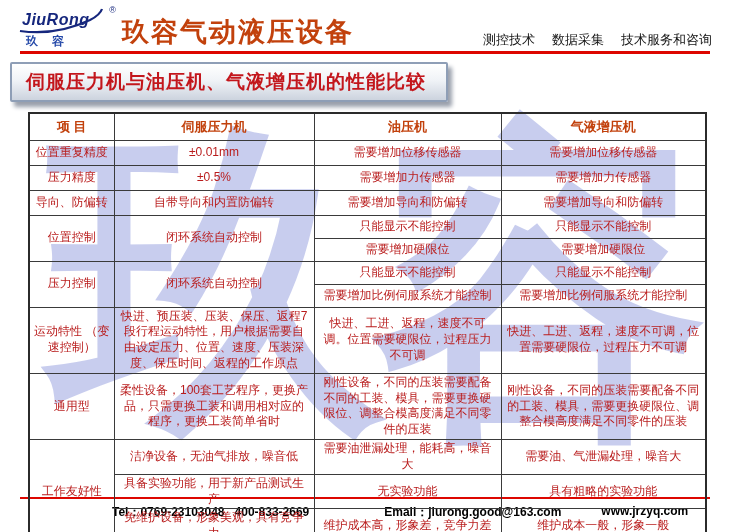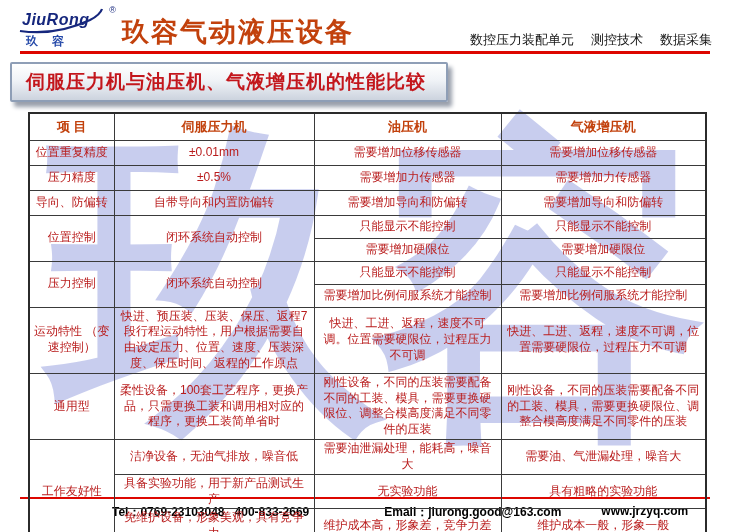--- a/index.html
+++ b/index.html
@@ -68,23 +68,23 @@
       <path d="M4 24 Q 40 29 74 13 Q 84 8 86 2" fill="none" stroke="#16277d" stroke-width="2.2"></path>
     </svg>
     <span class="logo-script">JiuRong</span>
     <span class="logo-reg">®</span>
     <span class="logo-cn">玖容</span>
   </div>
 
   <div class="page-title">玖容气动液压设备</div>
 
   <div class="nav">
-    <span class="nav-item">数控压力装配单元</span>
     <span class="nav-item">测控技术</span>
     <span class="nav-item">数据采集</span>
+    <span class="nav-item">技术服务和咨询</span>
   </div>
 
   <div class="rule rule-top"></div>
 
   <div class="banner">
     <span class="banner-text">伺服压力机与油压机、气液增压机的性能比较</span>
   </div>
 
   <div class="watermark">玖容</div>
 

